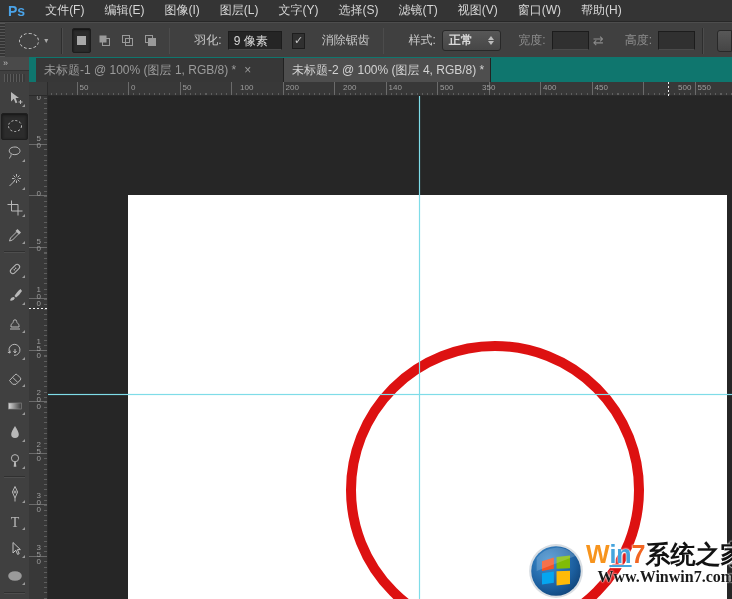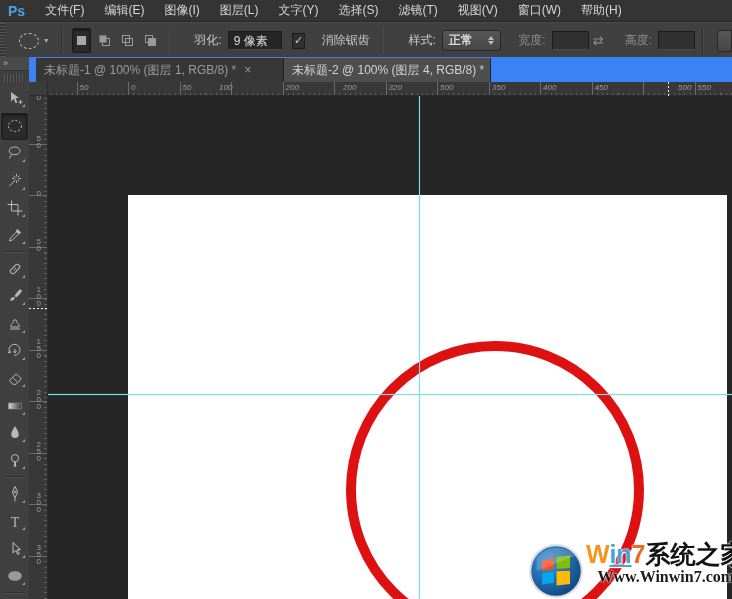--- a/index.html
+++ b/index.html
@@ -39,29 +39,29 @@
   .tb-head{height:13px;background:#4a4a4a;color:#bbb;font-size:9px;line-height:12px;padding-left:3px;border-bottom:1px solid #333;}
   .tb-grip{height:8px;background:repeating-linear-gradient(90deg,#5a5a5a 0 1px,#3a3a3a 1px 3px);margin:3px 4px;}
   .tools{display:flex;flex-direction:column;align-items:center;}
   .tool{width:29px;height:27.4px;display:flex;align-items:center;justify-content:center;position:relative;}
   .tool.fly::after{content:"";position:absolute;right:4px;bottom:5px;border-left:3px solid transparent;border-bottom:3px solid #9a9a9a;}
   .tool.active{width:25px;height:25px;background:#2c2c2c;border:1px solid #1e1e1e;border-radius:2px;box-shadow:inset 0 1px 3px #141414;}
   .tool svg{display:block;}
   .tb-div{width:21px;height:1px;background:#303030;border-bottom:1px solid #4e4e4e;margin:2px 0;}
 
   
-  .tabbar{position:absolute;left:29px;top:57px;width:703px;height:25px;background:#3b82f6;display:flex;align-items:flex-end;}
+  .tabbar{position:absolute;left:29px;top:57px;width:703px;height:25px;background:#0f766e;display:flex;align-items:flex-end;}
   .tab{height:24px;display:flex;align-items:center;padding:0 8px;font-size:12px;border-right:1px solid #222;white-space:nowrap;overflow:hidden;box-sizing:border-box;}
   .tab.inactive{background:#373737;color:#9b9b9b;width:248px;margin-left:7px;}
   .tab.active{background:#4e4e4e;color:#d2d2d2;width:207px;}
   .tab .close{margin-left:8px;color:#999;font-size:12px;}
 
   .ruler-corner{position:absolute;left:29px;top:82px;width:19px;height:14px;background:#3c3c3c;border-right:1px solid #2b2b2b;border-bottom:1px solid #2b2b2b;box-sizing:border-box;}
   .h-ruler{position:absolute;left:48px;top:82px;width:684px;height:14px;background:#383838;border-bottom:1px solid #2b2b2b;box-sizing:border-box;overflow:hidden;
-    background-image:repeating-linear-gradient(90deg,#5e5e5e 0 1px,transparent 1px 5.15px);background-size:100% 3px;background-position:2.5px 11px;background-repeat:no-repeat;font-style:italic;}
+    background-image:repeating-linear-gradient(90deg,#5e5e5e 0 1px,transparent 1px 5.15px);background-size:100% 3px;background-position:2.5px 11px;background-repeat:no-repeat;}
   .hlab{position:absolute;top:1px;color:#9d9d9d;font-size:8px;}
   .htick{position:absolute;top:0;width:1px;height:13px;background:#6b6b6b;}
   .v-ruler{position:absolute;left:29px;top:96px;width:19px;height:503px;background:#383838;border-right:1px solid #2b2b2b;box-sizing:border-box;overflow:hidden;
     background-image:repeating-linear-gradient(180deg,#5e5e5e 0 1px,transparent 1px 5.15px);background-size:3px 100%;background-position:15px 1.5px;background-repeat:no-repeat;}
   .vlab{position:absolute;left:3px;color:#9d9d9d;font-size:8px;line-height:7px;white-space:pre-line;text-align:right;width:9px;transform:translateY(-50%);}
   .vtick{position:absolute;left:0;height:1px;width:18px;background:#6b6b6b;}
   .h-indicator{position:absolute;left:668px;top:82px;width:1px;height:14px;background:repeating-linear-gradient(180deg,#f0f0f0 0 2px,transparent 2px 4px);}
   .v-indicator{position:absolute;left:29px;top:308px;height:1px;width:19px;background:repeating-linear-gradient(90deg,#f0f0f0 0 2px,transparent 2px 4px);}
 
   .pasteboard{position:absolute;left:48px;top:96px;width:684px;height:503px;background:#262626;overflow:hidden;}
@@ -296,31 +296,31 @@
 
   <div class="ruler-corner"></div>
   <div class="h-ruler">
       <div class="htick" style="left: 28.5px;"></div>
       <span class="hlab" style="left: 31.5px;">50</span>
       <div class="htick" style="left: 80px;"></div>
       <span class="hlab" style="left: 83px;">0</span>
       <div class="htick" style="left: 131.5px;"></div>
       <span class="hlab" style="left: 134.5px;">50</span>
       <div class="htick" style="left: 183px;"></div>
-      <span class="hlab" style="left: 171px; text-align: center;">100</span>
+      <span class="hlab" style="left: 192px; text-align: center;">100</span>
       <div class="htick" style="left: 234.5px;"></div>
       <span class="hlab" style="left: 237.5px;">200</span>
       <div class="htick" style="left: 286px;"></div>
       <span class="hlab" style="left: 295px;">200</span>
       <div class="htick" style="left: 337.5px;"></div>
-      <span class="hlab" style="left: 340.5px;">320</span>
+      <span class="hlab" style="left: 340.5px;">140</span>
       <div class="htick" style="left: 389px;"></div>
       <span class="hlab" style="left: 392px;">500</span>
       <div class="htick" style="left: 440.5px;"></div>
-      <span class="hlab" style="left: 444px;">350</span>
+      <span class="hlab" style="left: 434px;">350</span>
       <div class="htick" style="left: 492px;"></div>
       <span class="hlab" style="left: 495px;">400</span>
       <div class="htick" style="left: 543.5px;"></div>
       <span class="hlab" style="left: 546.5px;">450</span>
       <div class="htick" style="left: 595px;"></div>
       <span class="hlab" style="left: 598px; padding-left: 32px;">500</span>
       <div class="htick" style="left: 646.5px;"></div>
       <span class="hlab" style="left: 649.5px;">550</span>
     </div>
   <div class="v-ruler">

